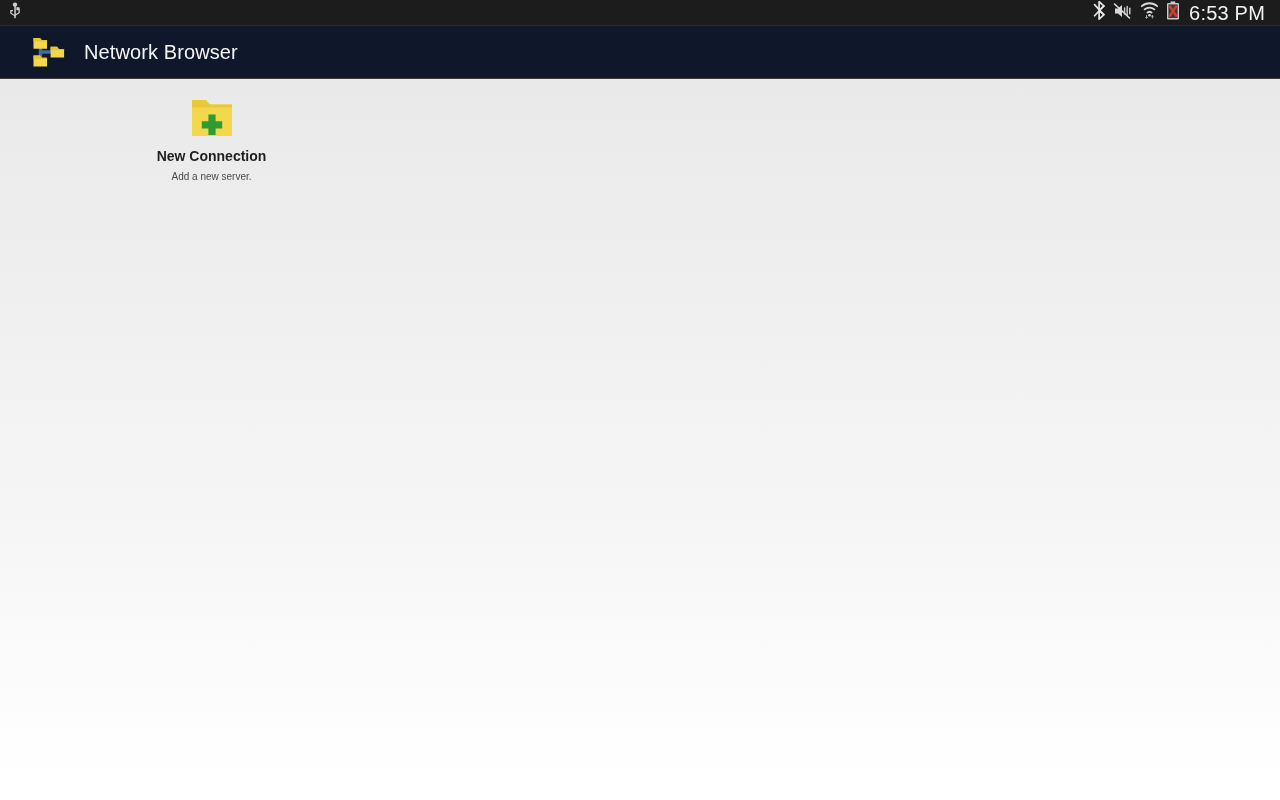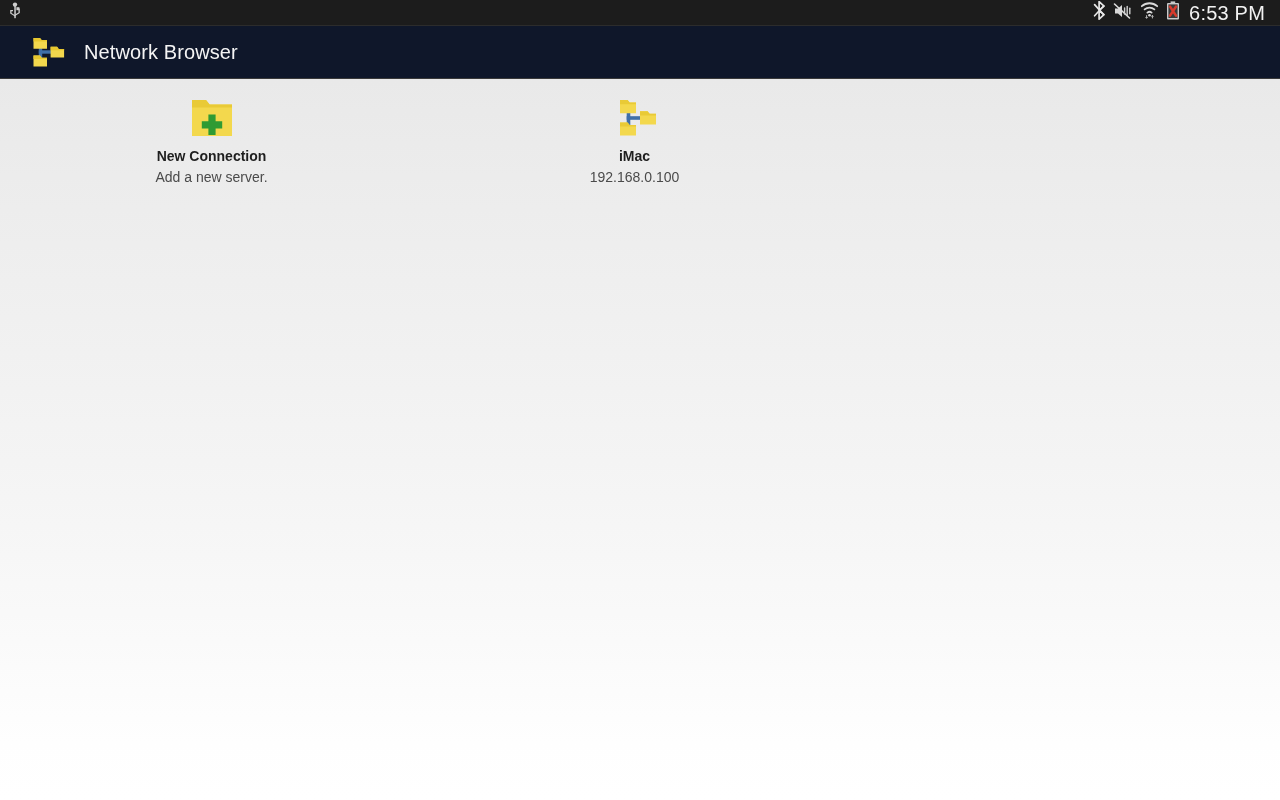--- a/index.html
+++ b/index.html
@@ -65,21 +65,21 @@
   .tile .icon-wrap {
     height:52px; display:flex; align-items:flex-end; justify-content:center;
   }
   .tile .tile-title {
     margin-top:6px;
     font-size:14px; font-weight:bold; color:#1f1f1f;
     line-height:17px; text-align:center;
   }
   .tile .tile-sub {
     margin-top:3px;
-    font-size:14px; font-weight:400; color:#4a4a4a;
+    font-size:10px; font-weight:400; color:#4a4a4a;
     line-height:18px; text-align:center;
   }
 </style>
 </head>
 <body>
 
 <div id="app">
 
   <div class="status-bar">
     <div class="status-left">
@@ -175,36 +175,16 @@
             <path d="M22.4 20.6 L29.6 20.6 L29.6 27.2 L36.2 27.2 L36.2 34.4 L29.6 34.4
                      L29.6 41 L22.4 41 L22.4 34.4 L15.8 34.4 L15.8 27.2 L22.4 27.2 Z" fill="#2f9b33"></path>
           </svg>
         </span>
         <span class="tile-title">New Connection</span>
         <span class="tile-sub">Add a new server.</span>
       </div>
 
 
 
-      <div class="tile">
-        <span class="icon-wrap">
-          <svg width="52" height="48" viewBox="0 0 52 48">
-            <g stroke="#3f6fa8" stroke-width="3.6" fill="none" stroke-linecap="square">
-              <path d="M19.5 12 L19.5 36"></path>
-              <path d="M19.5 24 L33 24"></path>
-            </g>
-            <g>
-              <path d="M11 6 L18.6 6 L20.6 8.6 L27 8.6 L27 19.2 L11 19.2 Z" fill="#f3d84d"></path>
-              <path d="M11 6 L18.6 6 L20.6 8.6 L27 8.6 L27 10.2 L11 10.2 Z" fill="#e9ca36"></path>
-              <path d="M11 28.4 L18.6 28.4 L20.6 31 L27 31 L27 41.6 L11 41.6 Z" fill="#f3d84d"></path>
-              <path d="M11 28.4 L18.6 28.4 L20.6 31 L27 31 L27 32.6 L11 32.6 Z" fill="#e9ca36"></path>
-              <path d="M31 17.2 L38.6 17.2 L40.6 19.8 L47 19.8 L47 30.4 L31 30.4 Z" fill="#f3d84d"></path>
-              <path d="M31 17.2 L38.6 17.2 L40.6 19.8 L47 19.8 L47 21.4 L31 21.4 Z" fill="#e9ca36"></path>
-            </g>
-          </svg>
-        </span>
-        <span class="tile-title">iMac</span>
-        <span class="tile-sub">192.168.0.100</span>
-      </div>
 
     </div>
   </div>
 </div>
 
 </body></html>

